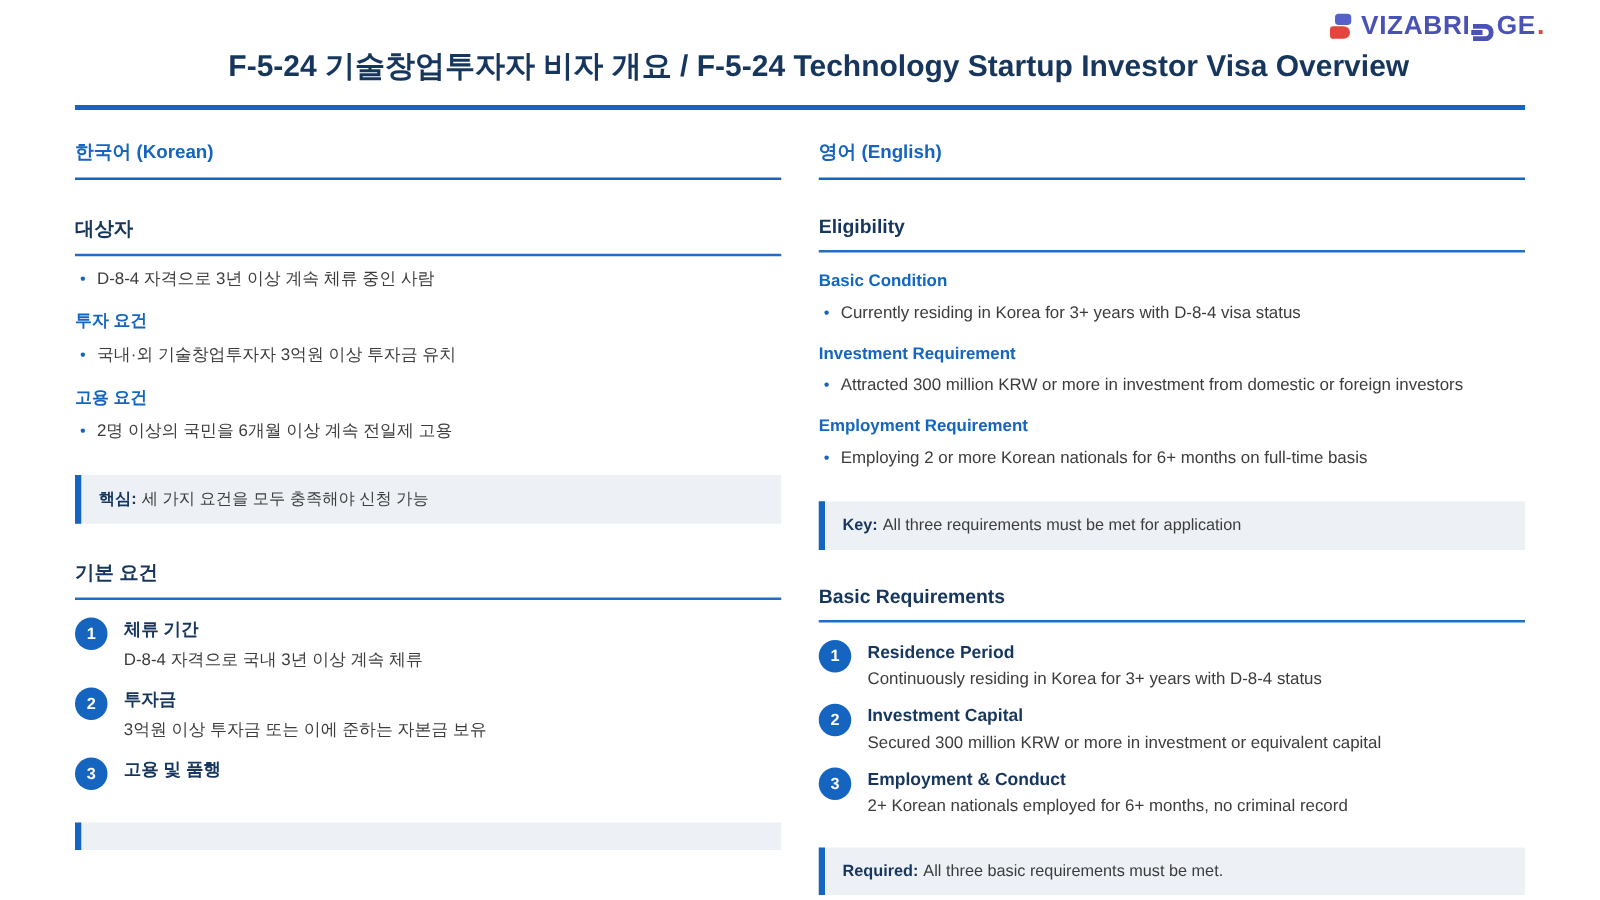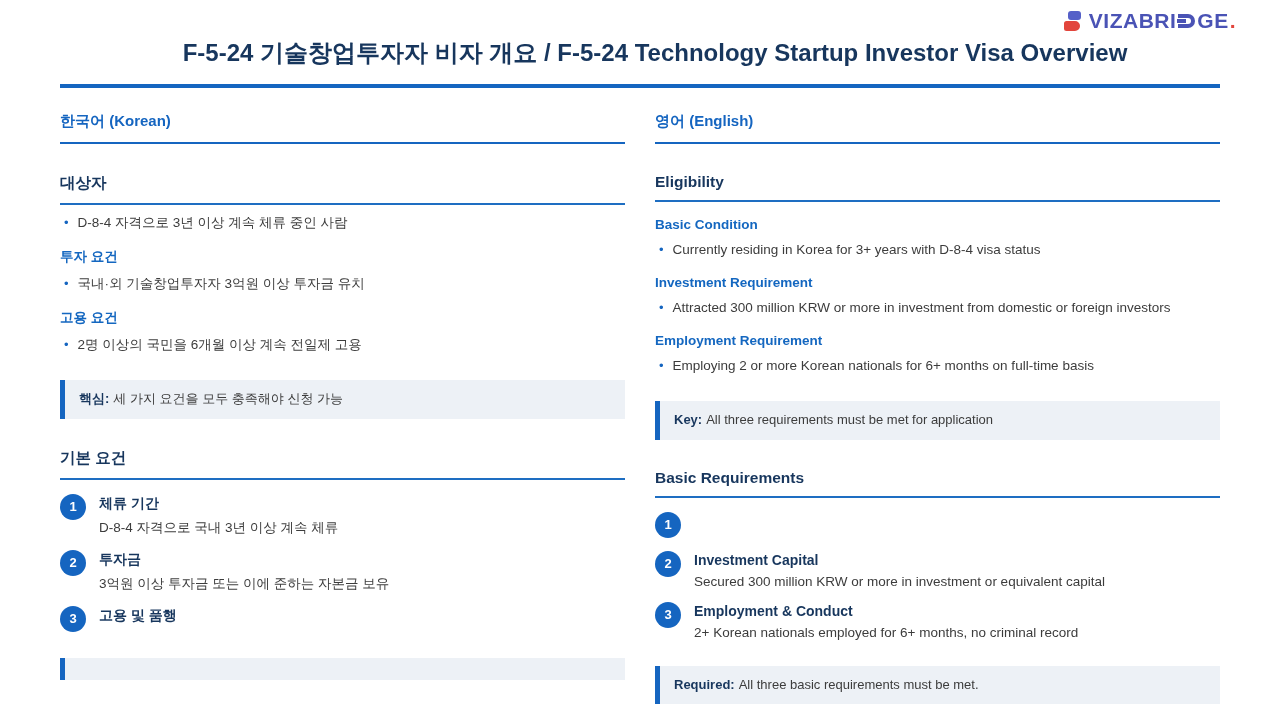--- a/index.html
+++ b/index.html
@@ -6,21 +6,21 @@
   html,body { background:#ffffff; }
   .page {
     position:relative; width:1280px; height:720px; background:#ffffff;
     font-family:"Liberation Sans", sans-serif; overflow:hidden;
   }
   
   .brand { position:absolute; top:9px; right:44px; display:flex; align-items:center; gap:6px; }
   .brand-icon { position:relative; width:22px; height:24px; }
   .brand-icon .blk-top { position:absolute; left:7px; top:2px; width:13px; height:9px; background:#5560c8; border-radius:3px; }
   .brand-icon .blk-bot { position:absolute; left:3px; top:12px; width:16px; height:10px; background:#e2453c; border-radius:3px 6px 6px 3px; }
-  .wordmark { display:flex; align-items:center; font-size:21px; font-weight:800; color:#4a53b5; letter-spacing:.5px; }
+  .wordmark { display:flex; align-items:flex-end; font-size:21px; font-weight:800; color:#4a53b5; letter-spacing:.5px; }
   .logo-d { display:inline-block; position:relative; width:17px; height:14px; border:4px solid #4a53b5; border-left:none; border-radius:0 8px 8px 0; margin:0 2px; }
   .logo-d::before { content:""; position:absolute; left:-1px; top:50%; transform:translateY(-50%); width:9px; height:4px; background:#4a53b5; }
   .wordmark .dot { color:#e2453c; margin-left:1px; }
 
   .page-title { padding-top:37px; text-align:center; font-size:24px; font-weight:bold; color:#17365d;padding-left:30px; }
   .top-rule { margin:15px 60px 0 60px; height:4px; background:#1565c0; }
 
   
   .cols { display:flex; gap:30px; margin:24px 60px 0 60px; }
   .col { flex:1 1 0; min-width:0; }
@@ -158,20 +158,24 @@
 
       <div class="callout">
         <span class="co-label">Key:</span><span>All three requirements must be met for application</span>
       </div>
 
       <h3 class="sec">Basic Requirements</h3>
       <div class="rule1"></div>
 
       <div class="item first">
         <div class="num-circle">1</div>
+        <div class="item-body">
+          <div class="item-title">Residence Period</div>
+          <div class="item-desc">Continuously residing in Korea for 3+ years with D-8-4 status</div>
+        </div>
       </div>
       <div class="item">
         <div class="num-circle">2</div>
         <div class="item-body">
           <div class="item-title">Investment Capital</div>
           <div class="item-desc">Secured 300 million KRW or more in investment or equivalent capital</div>
         </div>
       </div>
       <div class="item">
         <div class="num-circle">3</div>

